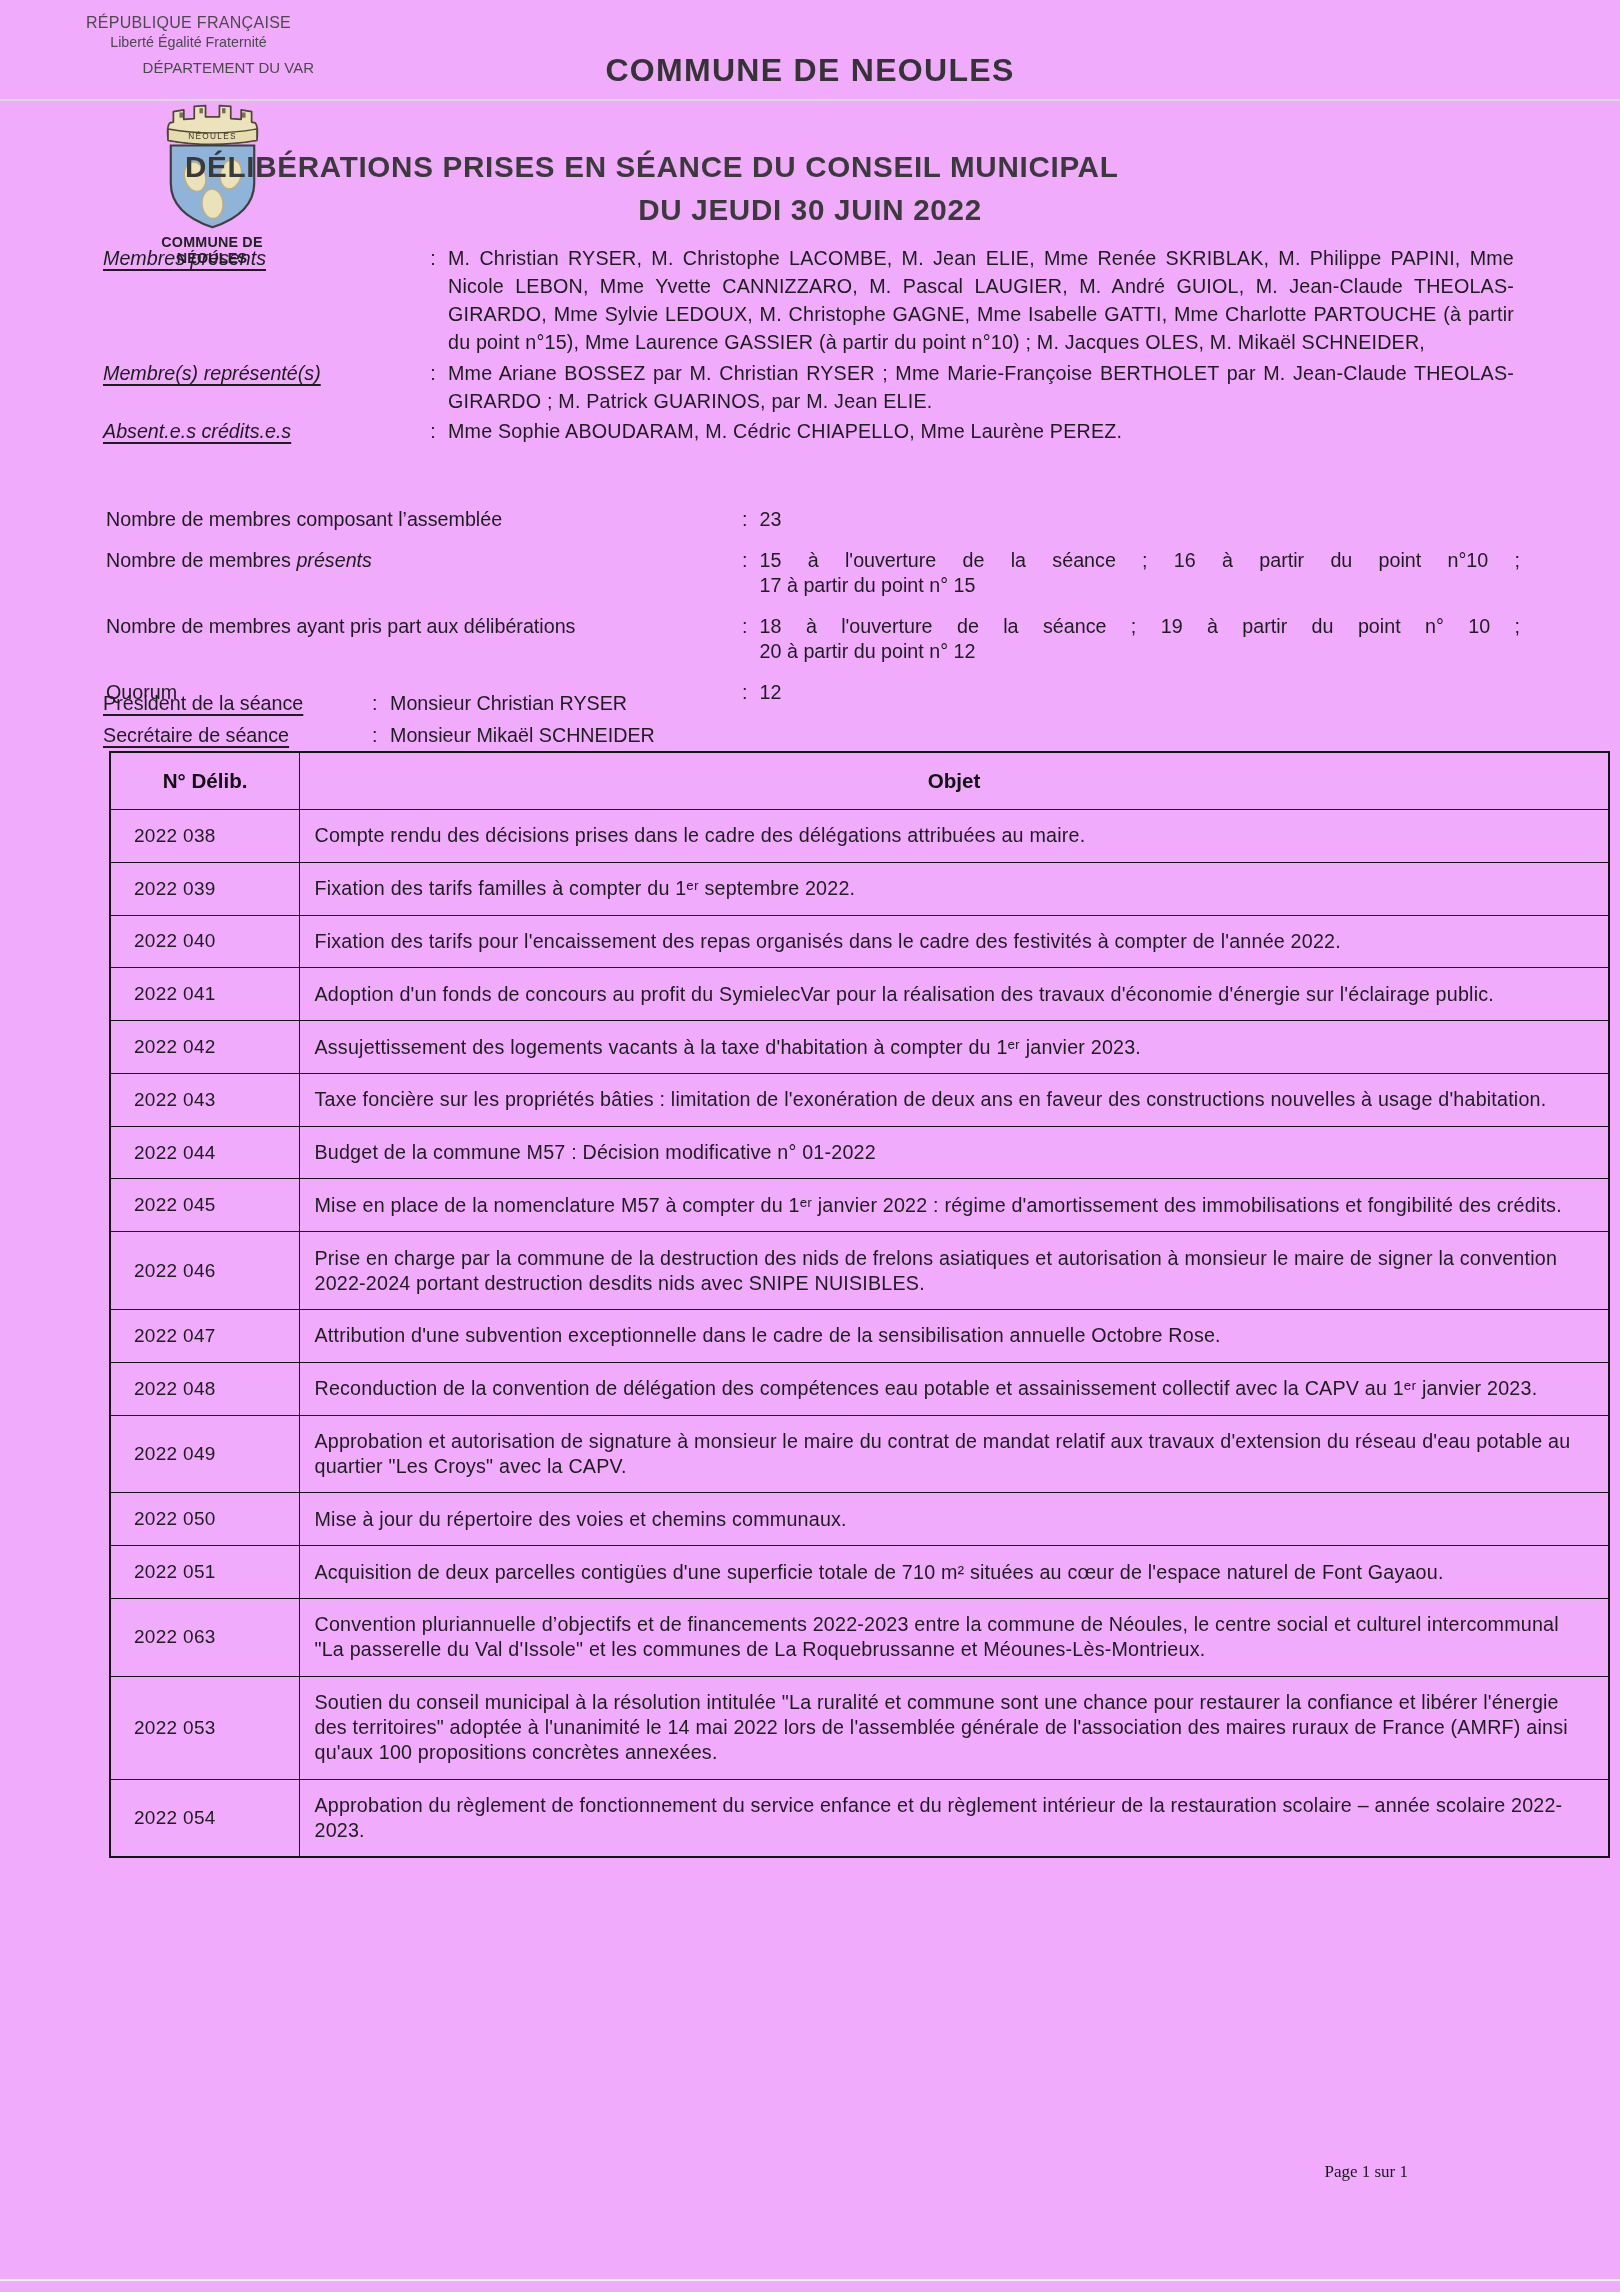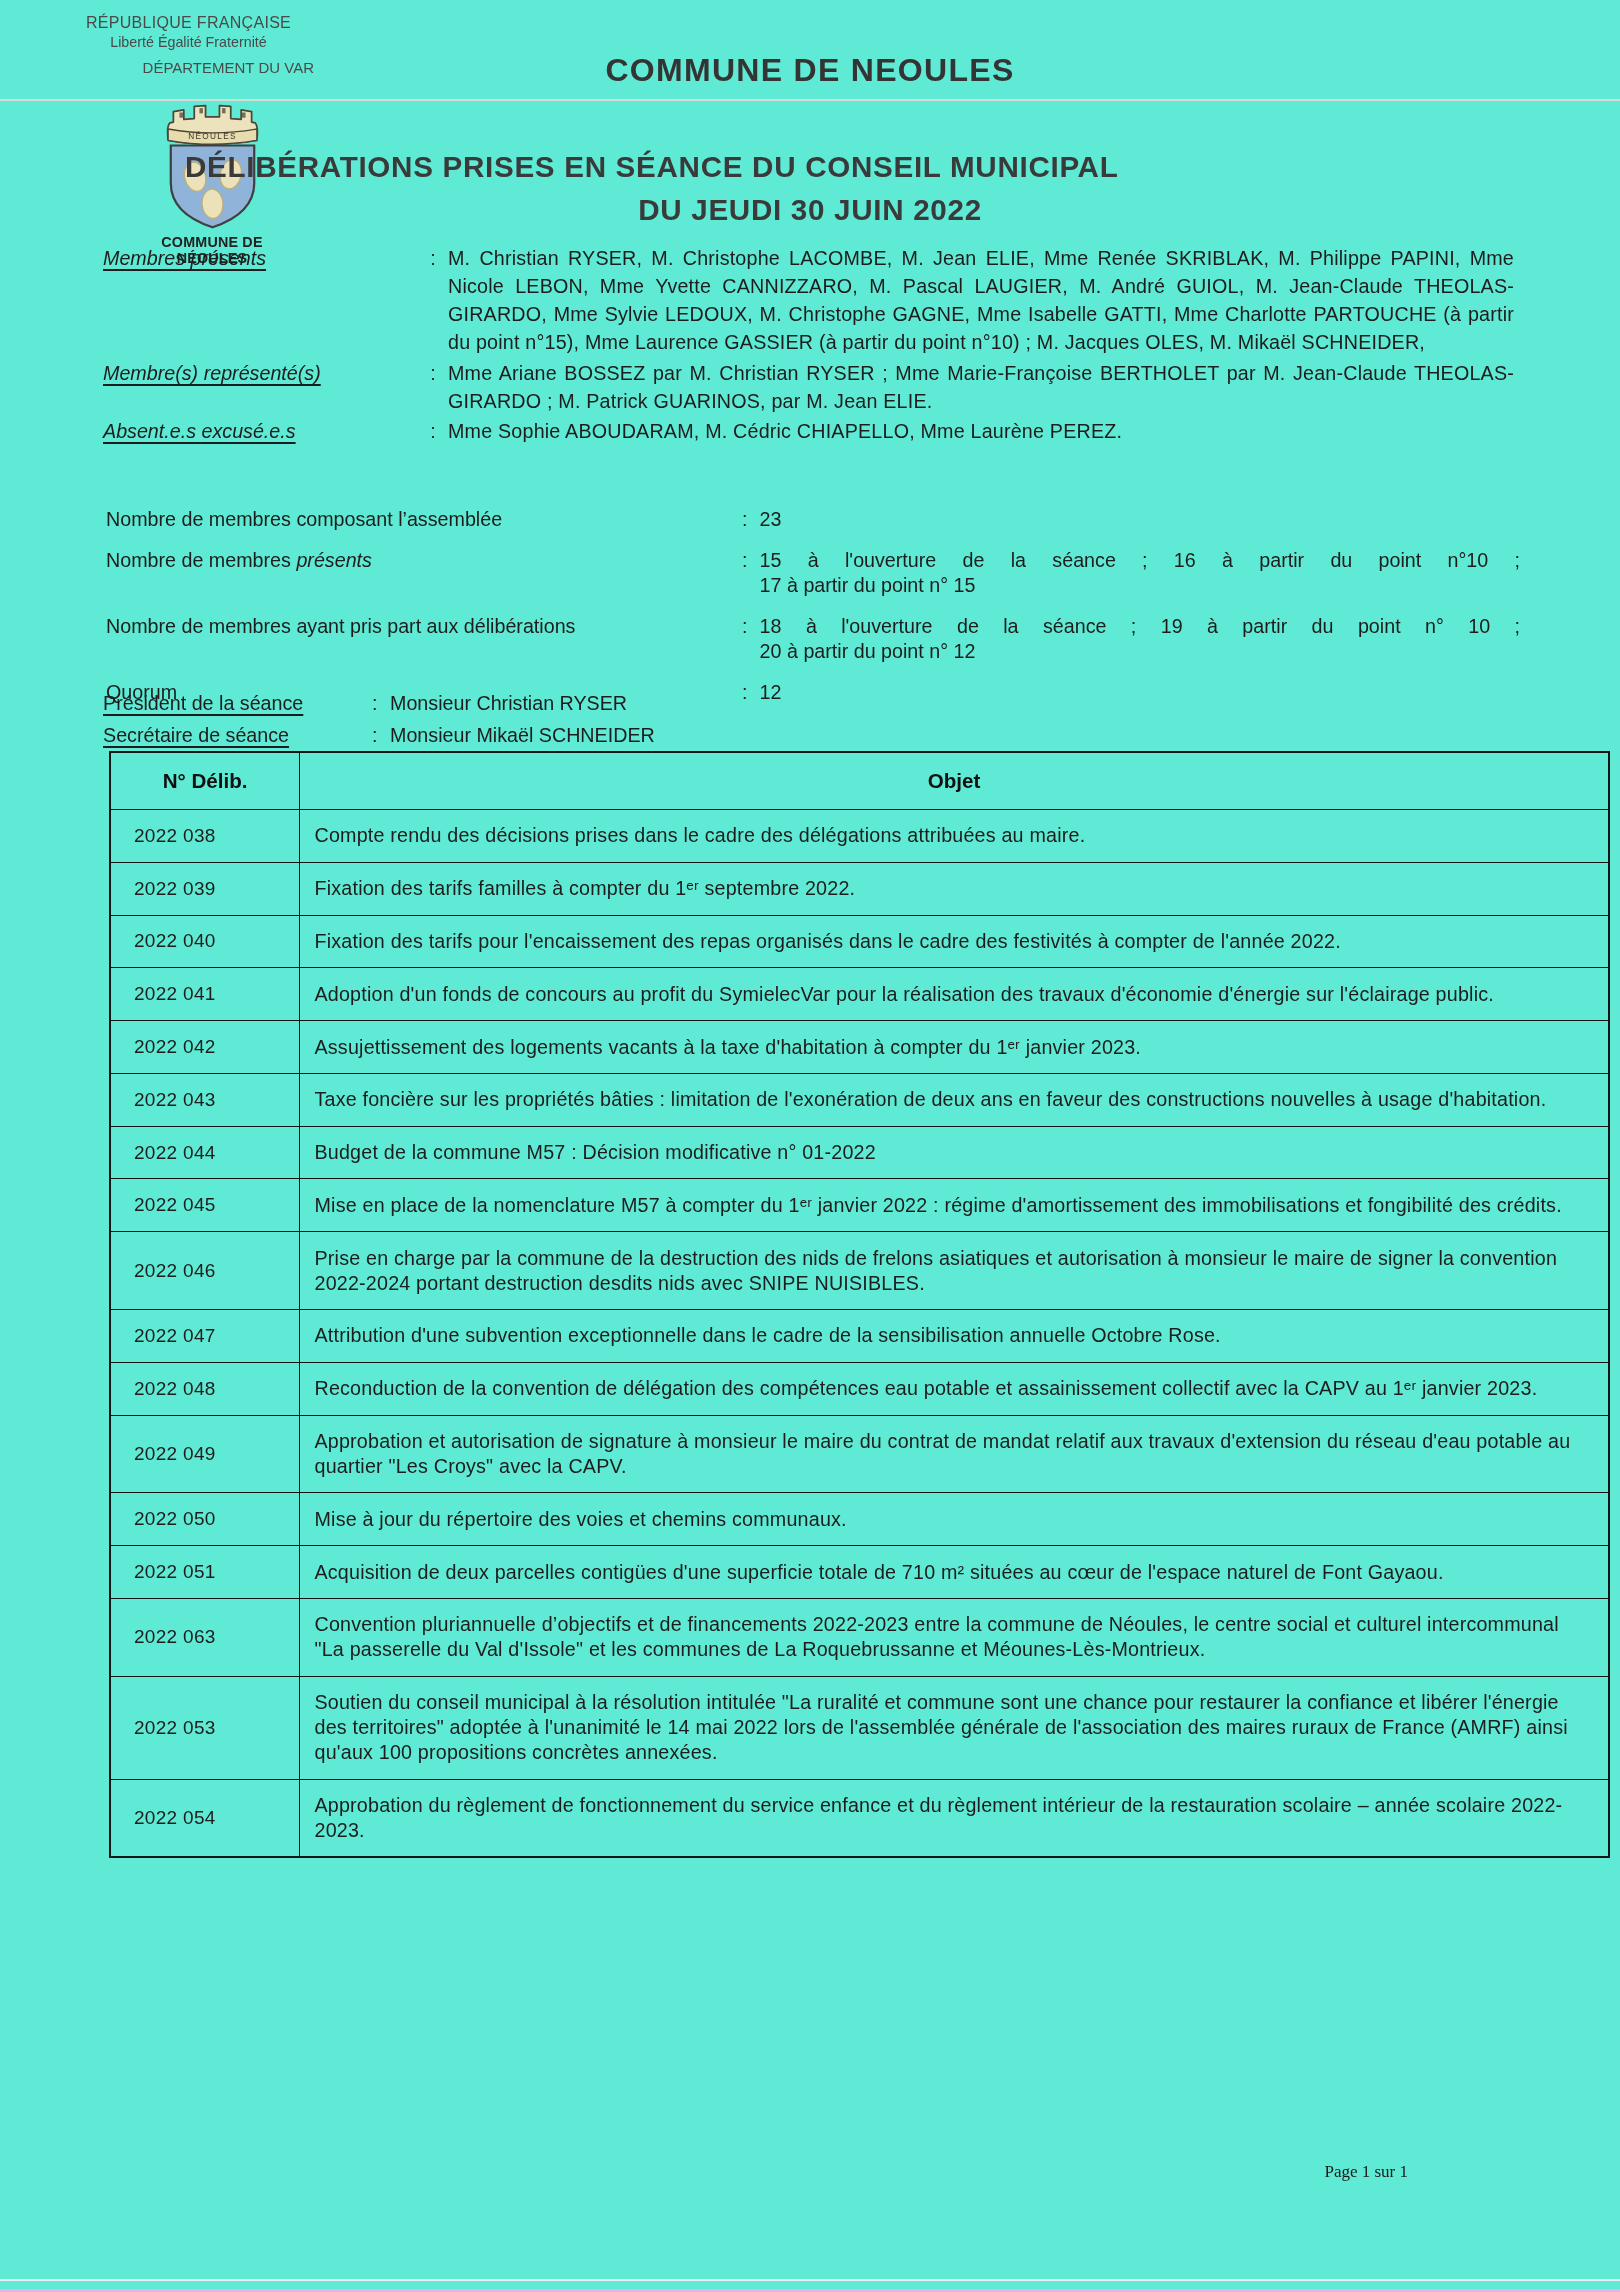--- a/index.html
+++ b/index.html
@@ -1,17 +1,17 @@
 <!DOCTYPE html>
 <html style="font-size:14.3px"><head>
 <meta charset="utf-8">
 <style>
   html,body{margin:0;padding:0;background:#ffffff;}
   .page{
-    position:relative;width:1620px;height:2293px;background:#5eead4;overflow:hidden;
+    position:relative;width:1620px;height:2293px;background:#f0abfc;overflow:hidden;
     font-family:"Liberation Sans","DejaVu Sans",sans-serif;color:#1d1d1d;
   }
   
   .fold-line{position:absolute;top:99px;left:0;right:0;height:1.8px;background:#d9d9d6;}
 
   
   .left-head{position:absolute;top:14.3px;left:63px;width:251px;text-align:center;color:#4a4a4a;}
   .left-head .rep{font-size:16px;letter-spacing:0.3px;}
   .left-head .motto{font-size:14.3px;margin-top:1.8px;}
   .left-head .dept{font-size:15px;margin-top:9px;text-align:right;}
@@ -109,21 +109,21 @@
   <section class="attendance">
 
       <div class="att-label">Membres présents</div>
       <div class="att-colon">:</div>
       <div class="att-text">M. Christian RYSER, M. Christophe LACOMBE, M. Jean ELIE, Mme Renée SKRIBLAK, M. Philippe PAPINI, Mme Nicole LEBON, Mme Yvette CANNIZZARO, M. Pascal LAUGIER, M. André GUIOL, M. Jean-Claude THEOLAS-GIRARDO, Mme Sylvie LEDOUX, M. Christophe GAGNE, Mme Isabelle GATTI, Mme Charlotte PARTOUCHE (à partir du point n°15), Mme Laurence GASSIER (à partir du point n°10) ; M. Jacques OLES, M. Mikaël SCHNEIDER,</div>
 
       <div class="att-label">Membre(s) représenté(s)</div>
       <div class="att-colon">:</div>
       <div class="att-text">Mme Ariane BOSSEZ par M. Christian RYSER ; Mme Marie-Françoise BERTHOLET par M. Jean-Claude THEOLAS-GIRARDO ; M. Patrick GUARINOS, par M. Jean ELIE.</div>
 
-      <div class="att-label">Absent.e.s excusé.e.s</div>
+      <div class="att-label">Absent.e.s crédits.e.s</div>
       <div class="att-colon">:</div>
       <div class="att-text">Mme Sophie ABOUDARAM, M. Cédric CHIAPELLO, Mme Laurène PEREZ.</div>
 
   </section>
 
   <section class="counts">
 
       <div class="cnt-label"><span>Nombre de membres composant l’assemblée</span><span class="it"></span></div>
       <div class="cnt-colon">:</div>
       <div class="cnt-value">

